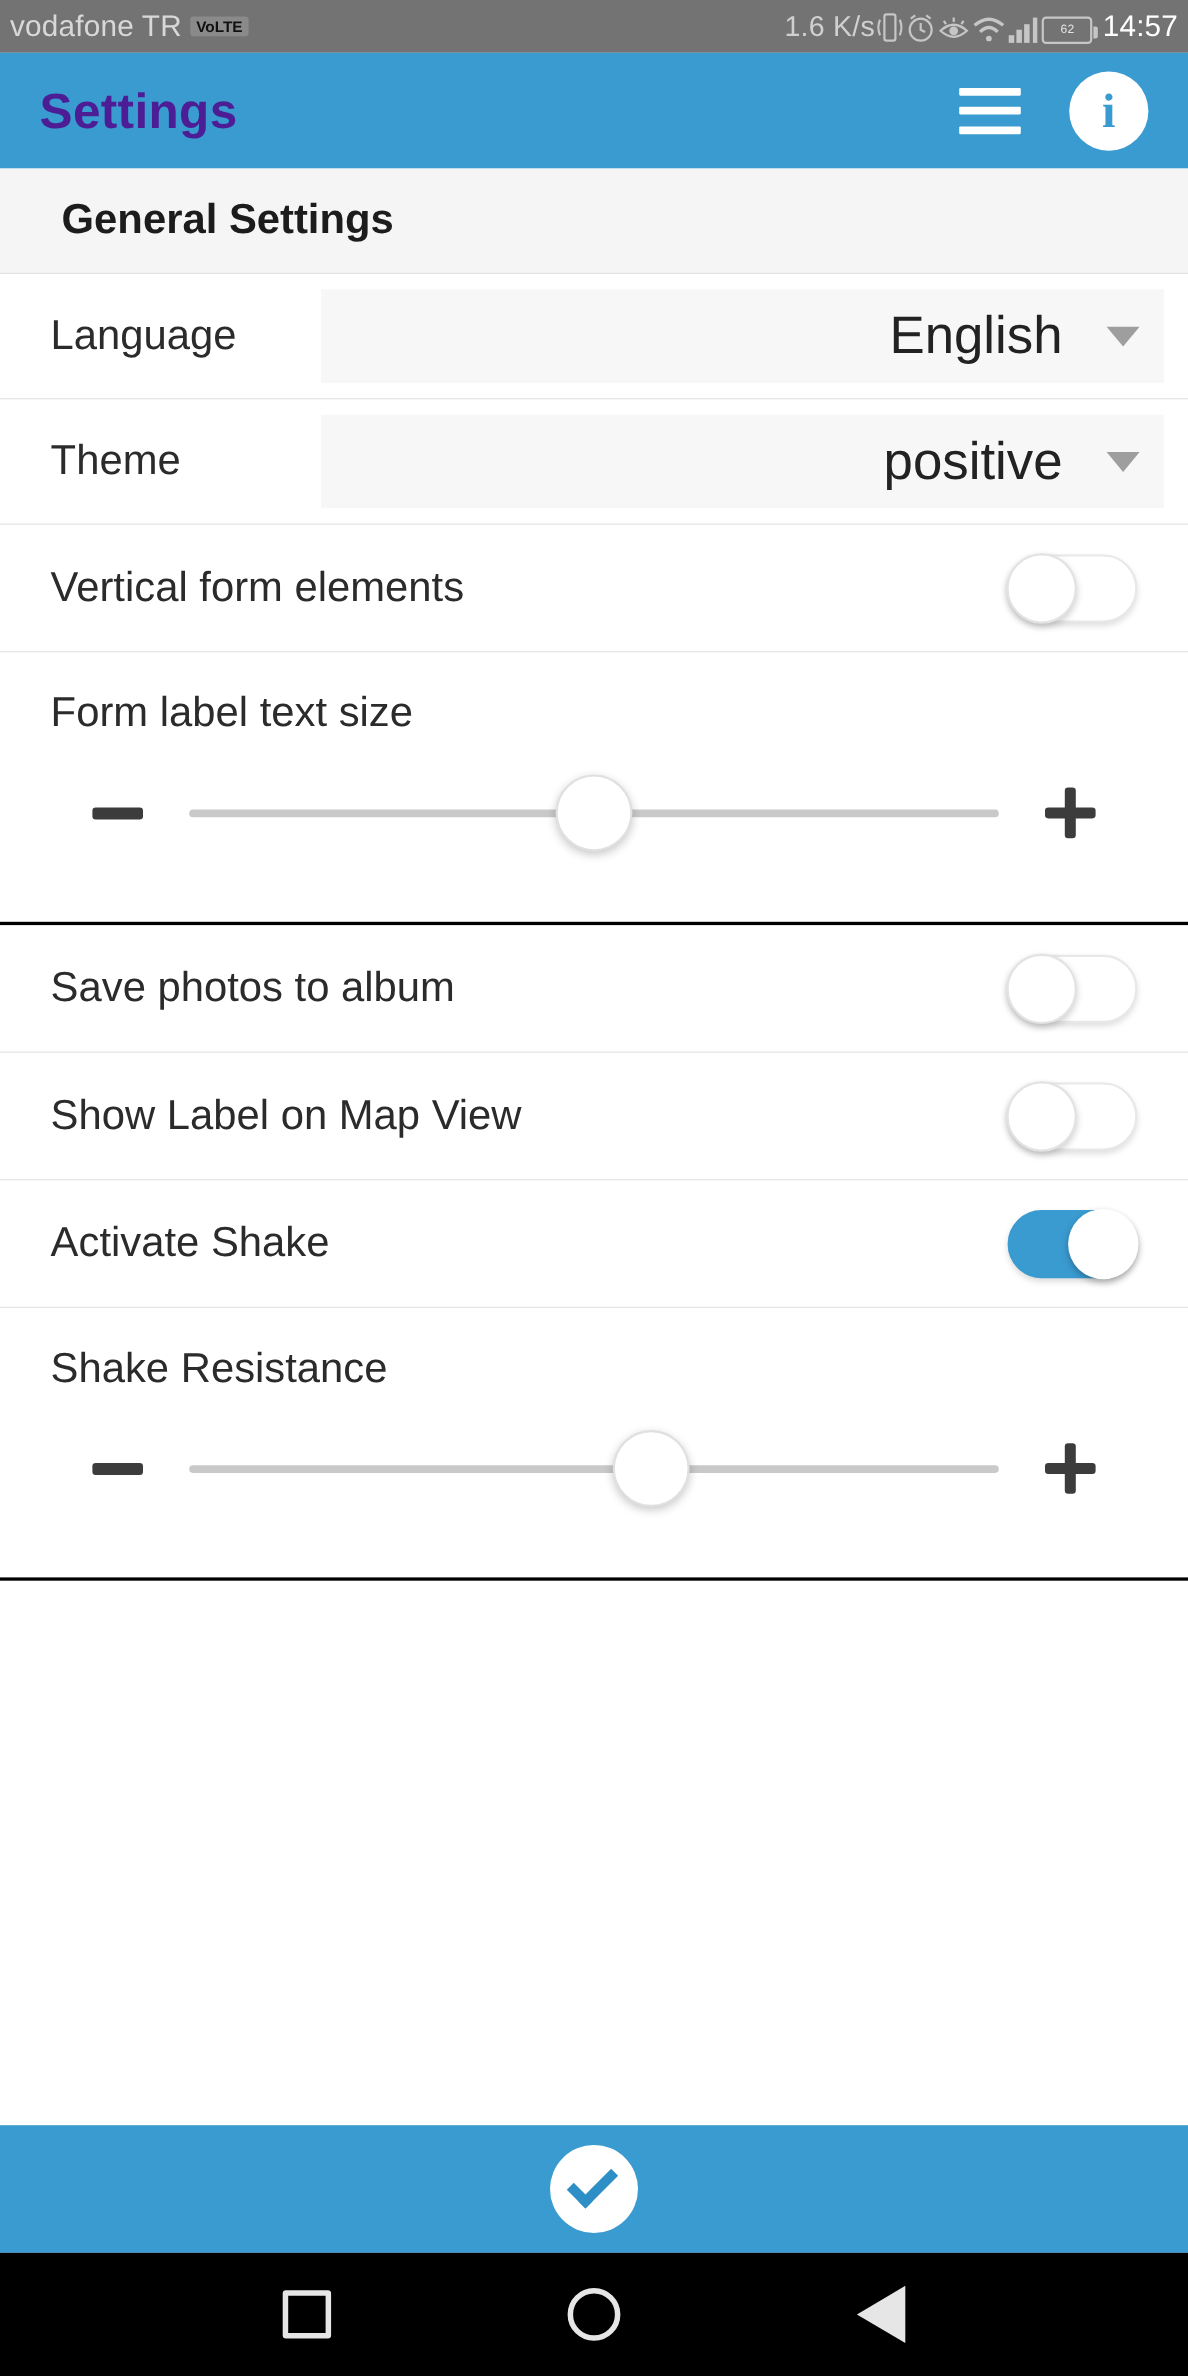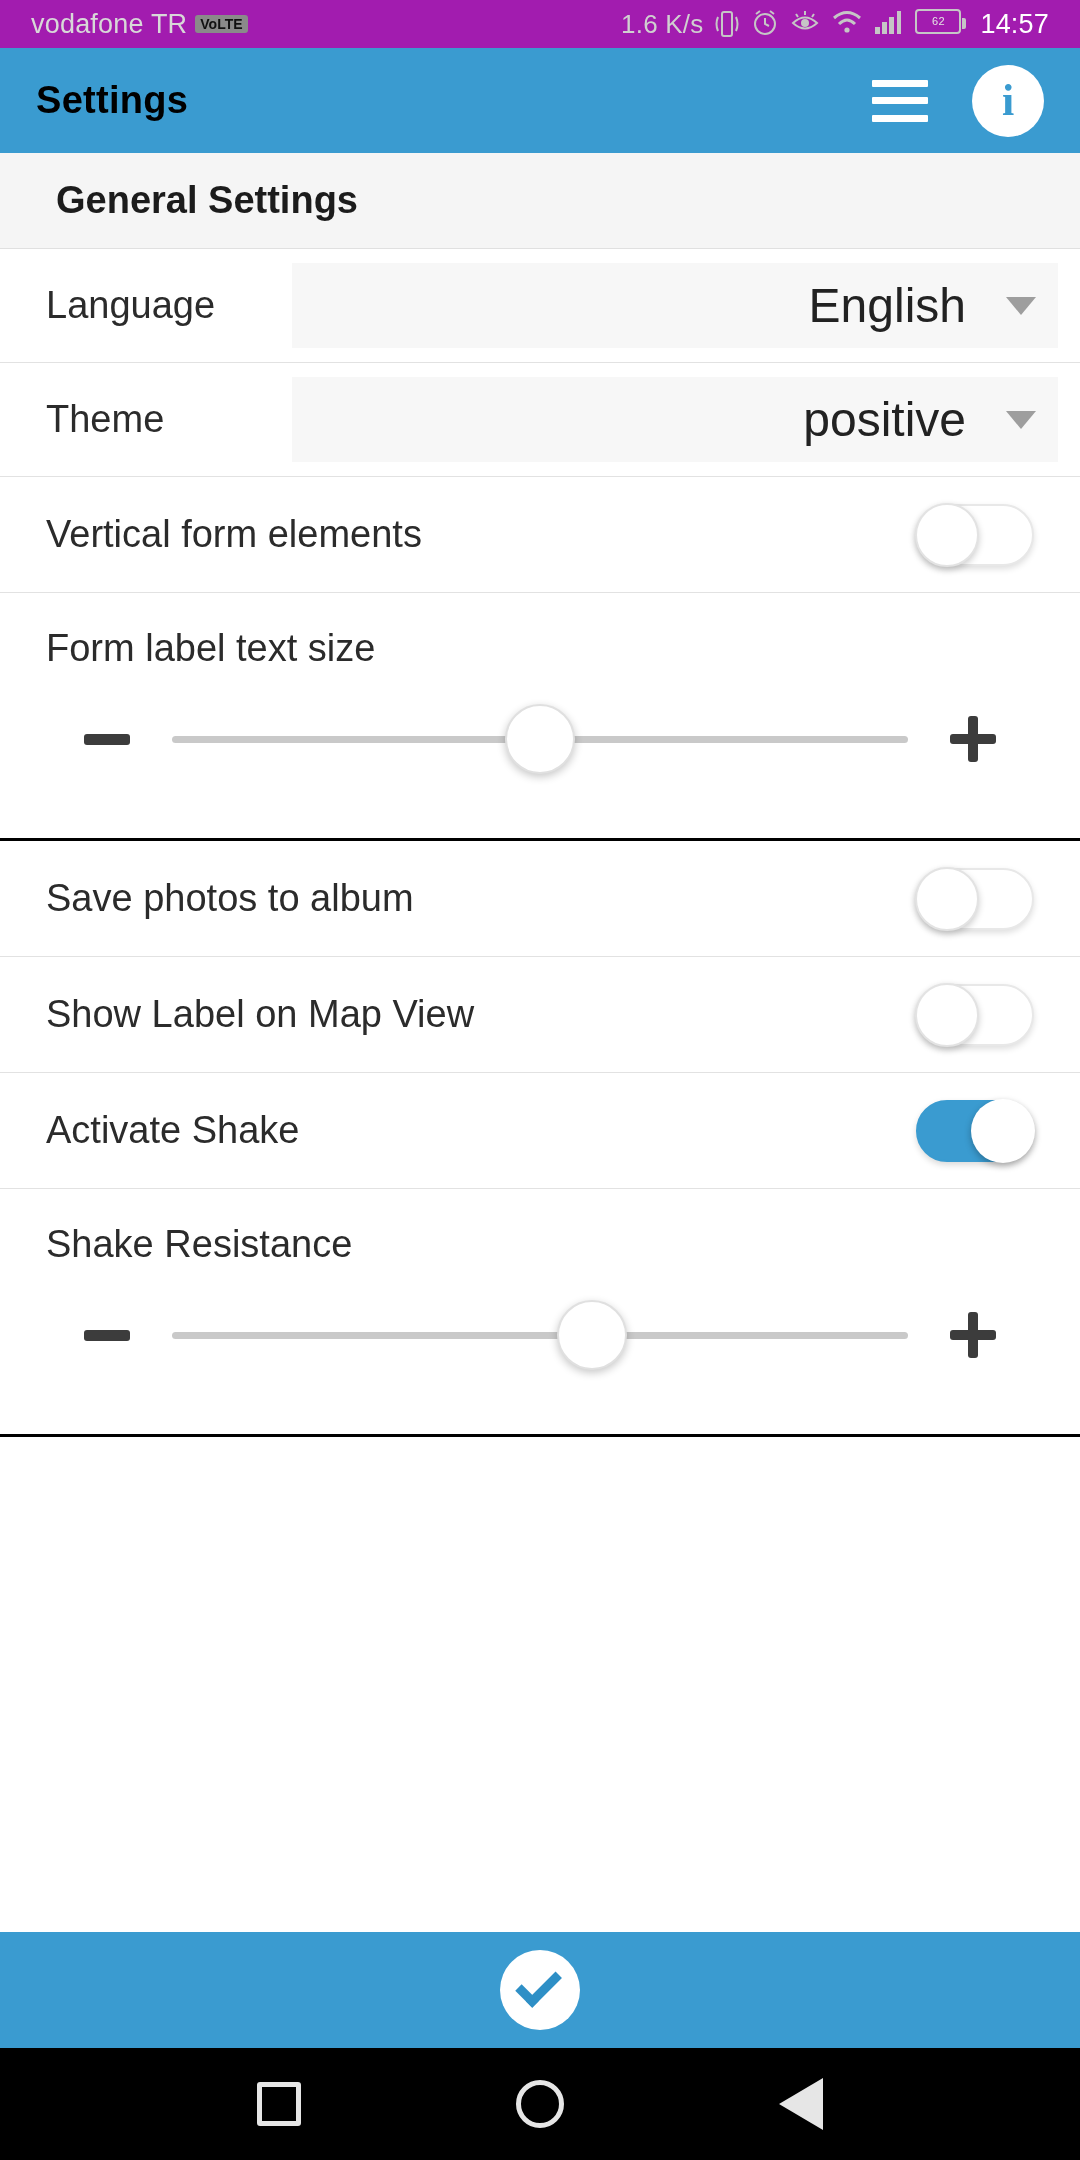--- a/index.html
+++ b/index.html
@@ -6,46 +6,46 @@
   html,body { width:1080px; height:2160px; }
   body {
     font-family:"Liberation Sans", sans-serif;
     background:#ffffff;
     overflow:hidden;
   }
   .phone { position:relative; width:1080px; height:2160px; background:#fff; display:flex; flex-direction:column; }
 
   
   .statusbar {
-    height:48px; background:#a21caf; color:#cfcfcf;
-    display:flex; align-items:center; padding:0 31px;
+    height:48px; background:#737373; color:#cfcfcf;
+    display:flex; align-items:center; padding:0 9px;
     font-size:27px; letter-spacing:.2px; flex:0 0 48px;
   }
   .sb-carrier { display:flex; align-items:center; gap:8px; font-size:27px; color:#d8d8d8; }
   .volte-badge {
     background:#8a8a8a; color:#111; font-size:14px; font-weight:bold;
     padding:2px 5px; border-radius:3px; line-height:1; letter-spacing:0;
   }
-  .sb-right { margin-left:auto; display:flex; align-items:flex-start; gap:11px; }
+  .sb-right { margin-left:auto; display:flex; align-items:flex-end; gap:1px; }
   .sb-speed { font-size:26px; color:#d0d0d0; }
   .sb-ico { display:block; }
   .sb-time { font-size:27px; color:#ffffff; margin-left:8px; }
   .batt {
     position:relative; width:46px; height:25px; border:2px solid #c6c6c6; border-radius:4px;
     display:flex; align-items:center; justify-content:center;
   }
   .batt::after { content:""; position:absolute; right:-7px; top:7px; width:4px; height:11px; background:#c6c6c6; border-radius:0 2px 2px 0; }
   .batt span { font-size:11px; color:#e4e4e4; line-height:1; }
 
   
   .appbar {
     flex:0 0 105px; background:#3a9bd0; display:flex; align-items:center;
     padding:0 36px; position:relative;
   }
-  .appbar-title { color:#000000; font-size:38px; font-weight:bold; letter-spacing:.3px; }
+  .appbar-title { color:#4c1d95; font-size:45px; font-weight:bold; letter-spacing:.3px; }
   .appbar-actions { margin-left:auto; display:flex; align-items:center; gap:44px; }
   .hamburger { width:56px; height:42px; display:flex; flex-direction:column; justify-content:space-between; cursor:pointer; }
   .hamburger i { display:block; height:7px; background:#fff; border-radius:1px; }
   .info-btn {
     width:72px; height:72px; border-radius:50%; background:#fff;
     display:flex; align-items:center; justify-content:center;
     color:#3a9bd0; font-size:44px; font-weight:bold; font-family:"Liberation Serif", serif;
     line-height:1; cursor:pointer;
   }
 

